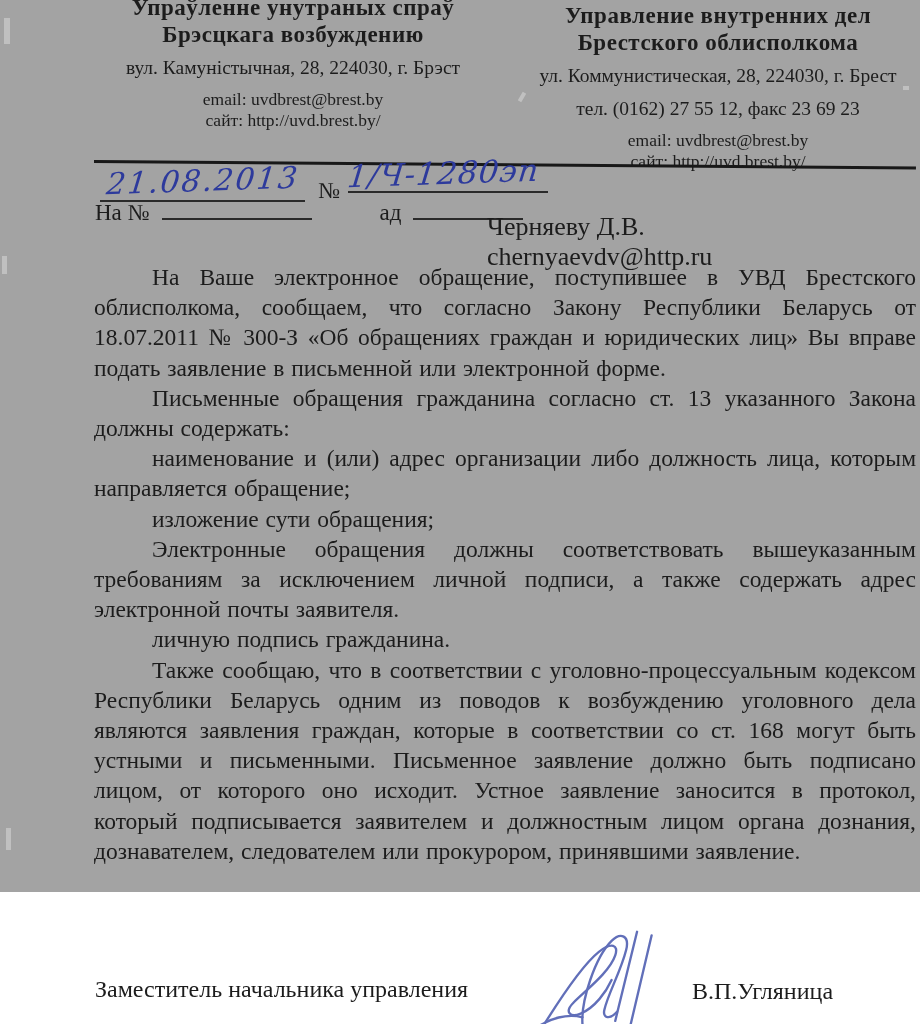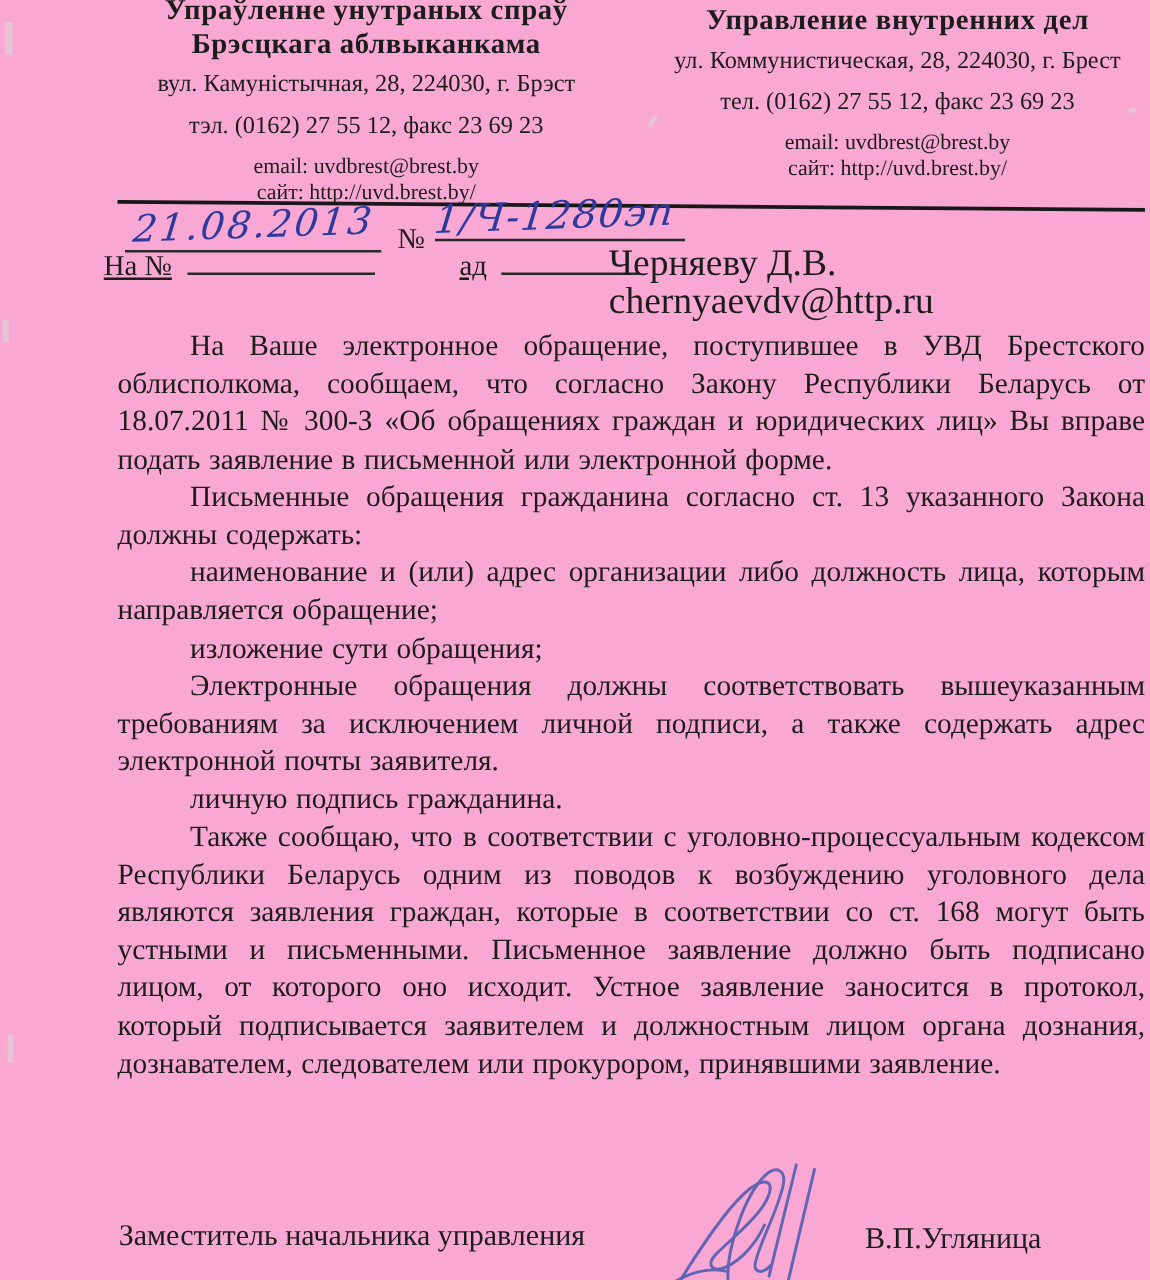--- a/index.html
+++ b/index.html
@@ -5,22 +5,22 @@
   html, body {
     margin: 0; padding: 0;
     width: 920px; height: 1024px;
     background: #ffffff;
     overflow: hidden;
     font-family: "Liberation Serif", "DejaVu Serif", serif;
     color: #1c1c1c;
   }
   .page {
     position: relative;
-    width: 920px; height: 1024px;
-    background: #f9a8d4;
+    width: 920px; height: 892px;
+    background: #a3a3a3;
   }
   
   .lh-col {
     position: absolute;
     text-align: center;
   }
   .lh-left  { left: 88px;  top: -6px; width: 410px; }
   .lh-right { left: 518px; top: 2px;  width: 400px; }
   .org-line {
     font-weight: bold;
@@ -64,38 +64,37 @@
     font-size: 23px;
   }
   .num-box {
     position: absolute; left: 348px; top: 155px;
     width: 200px;
     border-bottom: 2px solid #2a2a2a;
     padding-bottom: 0px;
   }
   .num-box .hand { display: inline-block; font-size: 31px; letter-spacing: 1px; }
   .reply-row {
-    position: absolute; left: 83px; top: 198px;
+    position: absolute; left: 95px; top: 198px;
     font-size: 23px;
-    text-decoration: underline;
   }
   .blank-line {
     display: inline-block;
     border-bottom: 2px solid #2a2a2a;
     height: 20px;
     vertical-align: baseline;
   }
   .reply-num-blank { width: 150px; margin-left: 12px; }
   .ad-label { margin-left: 68px; }
   .ad-blank { width: 110px; margin-left: 12px; }
 
   
   .addressee {
-    position: absolute; left: 487px; top: 196px;
-    font-size: 30px;
+    position: absolute; left: 487px; top: 212px;
+    font-size: 26px;
     line-height: 30px;
   }
 
   
   .body-text {
     position: absolute;
     left: 94px; top: 262px;
     width: 822px;
   }
   .body-text p {
@@ -129,29 +128,29 @@
   .speck4 { left: 903px; top: 86px; width: 6px; height: 4px; }
   .speck5 { left: 520px; top: 92px; width: 4px; height: 10px; transform: rotate(30deg); }
 </style>
 </head>
 <body>
 
 <div class="page">
 
   <div class="lh-col lh-left">
     <div class="org-line">Упраўленне унутраных спраў</div>
-    <div class="org-line">Брэсцкага аблвыканкама</div>
+    <div class="org-line">Брэсцкага возбуждению</div>
     <div class="addr-line">вул. Камуністычная, 28, 224030, г. Брэст</div>
-    <div class="phone-line">тэл.  (0162) 27 55 12, факс 23 69 23</div>
     <div class="email-line">email: uvdbrest@brest.by</div>
     <div class="site-line">сайт: http://uvd.brest.by/</div>
   </div>
 
   <div class="lh-col lh-right">
     <div class="org-line">Управление внутренних дел</div>
+    <div class="org-line">Брестского облисполкома</div>
     <div class="addr-line">ул. Коммунистическая, 28, 224030, г. Брест</div>
     <div class="phone-line">тел.  (0162) 27 55 12, факс 23 69 23</div>
     <div class="email-line">email: uvdbrest@brest.by</div>
     <div class="site-line">сайт: http://uvd.brest.by/</div>
   </div>
 
   <div class="rule"></div>
 
   <div class="date-box">
     <span class="hand">21.08.2013</span>

